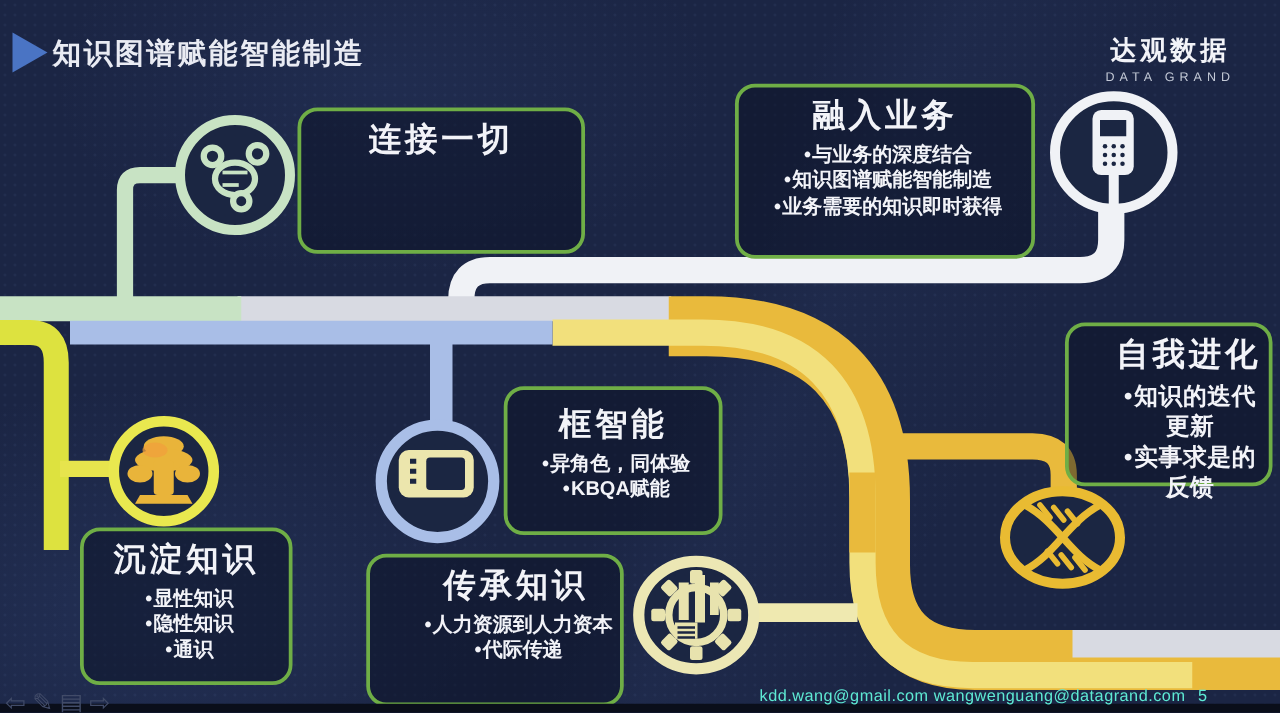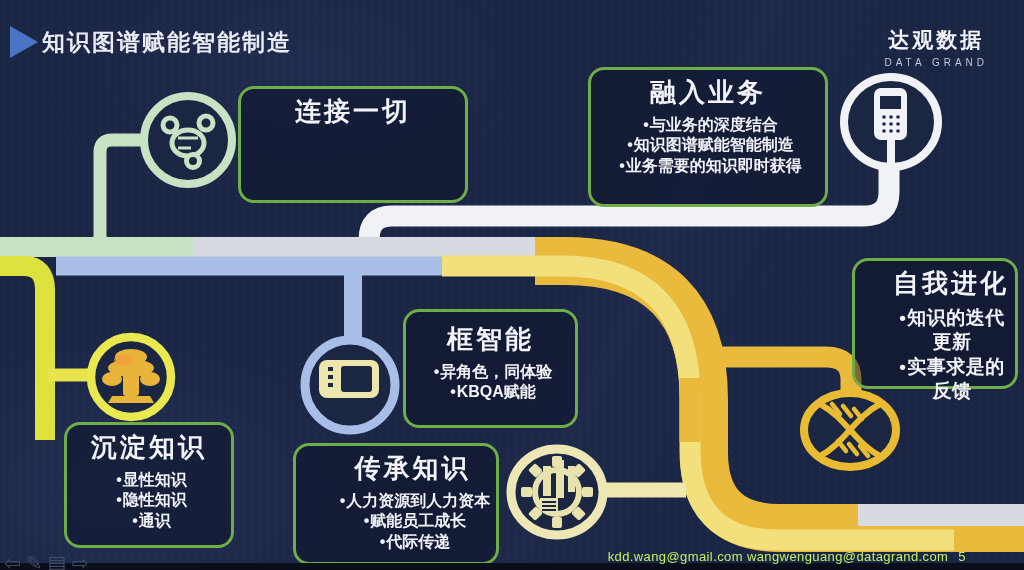--- a/index.html
+++ b/index.html
@@ -36,21 +36,21 @@
   #box-connect{left:238px;top:86px;width:230px;height:117px;}
   #box-business{left:588px;top:67px;width:240px;height:140px;}
   #box-evolve{left:852px;top:258px;width:166px;height:131px;padding-left:32px;}
   #box-evolve ul{padding-left:6px;font-size:19px;letter-spacing:0.5px;}
   #box-frame{left:403px;top:309px;width:175px;height:119px;}
   #box-frame .t{margin-top:10px;}
   #box-precipitate{left:64px;top:422px;width:170px;height:126px;}
   #box-inherit{left:293px;top:443px;width:206px;height:122px;padding-left:33px;}
   
   .footer-bar{position:absolute;left:0;bottom:0;width:100%;height:7px;background:#0a0e1a;z-index:5;}
-  .contact{position:absolute;right:58px;bottom:6px;z-index:6;font-size:13px;color:#bef264;letter-spacing:.4px;}
+  .contact{position:absolute;right:58px;bottom:6px;z-index:6;font-size:13px;color:#5eead4;letter-spacing:.4px;}
   .contact .pg{margin-left:6px;}
   .presenter-nav{position:absolute;left:4px;bottom:-5px;z-index:6;display:flex;gap:5px;color:#414b68;font-size:20px;}
   .presenter-nav span{cursor:pointer;}
 </style>
 </head>
 <body>
 
 <div class="stage">
 
   <svg class="roads" width="1024" height="570" viewBox="0 0 1024 570">
@@ -220,21 +220,20 @@
       <li>显性知识</li>
       <li>隐性知识</li>
       <li>通识</li>
     </ul>
   </div>
 
   <div class="callout" id="box-inherit">
     <div class="t">传承知识</div>
     <ul>
       <li>人力资源到人力资本</li>
-      <li>赋能员工成长</li>
       <li>代际传递</li>
     </ul>
   </div>
 
   <div class="presenter-nav">
     <span>⇦</span>
     <span>✎</span>
     <span>▤</span>
     <span>⇨</span>
   </div>

